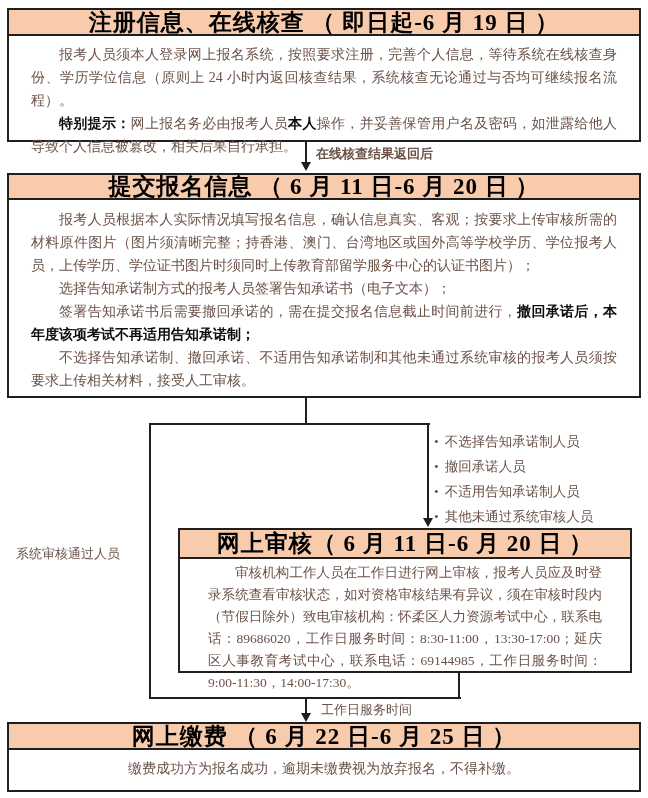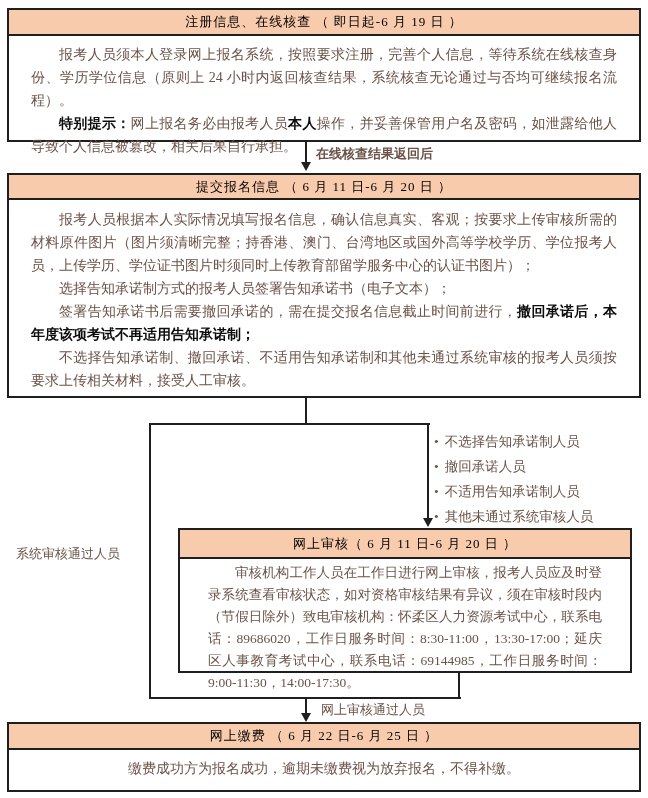--- a/index.html
+++ b/index.html
@@ -4,21 +4,21 @@
 <style>
   html,body{margin:0;padding:0;background:#ffffff;}
   #canvas{
     position:relative;width:648px;height:798px;background:#ffffff;overflow:hidden;
     font-family:"Liberation Serif","DejaVu Serif",serif;
   }
   .box{position:absolute;box-sizing:border-box;border:2px solid #1f1f1f;background:#ffffff;}
   .band{
     box-sizing:border-box;display:flex;align-items:center;justify-content:center;
     background:#F8CBAD;border-bottom:2px solid #1f1f1f;
-    font-weight:400;font-size:13px;color:#000;letter-spacing:1px;white-space:nowrap;
+    font-weight:700;font-size:23px;color:#000;letter-spacing:1px;white-space:nowrap;
   }
   .bd{color:#6A5248;text-align:justify;}
   .bd p{margin:0;text-indent:2em;}
   .bd b{color:#0d0d0d;}
   .box1{left:7px;top:8px;width:634px;height:134px;}
   .box1 .band{height:26px;}
   .box1 .bd{padding:7px 22px 0;font-size:14px;line-height:23px;}
   .box2{left:7px;top:173px;width:634px;height:225px;}
   .box2 .band{height:25px;}
   .box2 .bd{padding:8px 22px 0;font-size:14px;line-height:23px;}
@@ -96,21 +96,21 @@
     <div class="band">网上审核（ 6 月 11 日-6 月 20 日 ）</div>
     <div class="bd">
       <p><span>审核机构工作人员在工作日进行网上审核，报考人员应及时登录系统查看审核状态，如对资格审核结果有异议，须在审核时段内（节假日除外）致电审核机构：怀柔区人力资源考试中心，联系电话：89686020，工作日服务时间：8:30-11:00，13:30-17:00；延庆区人事教育考试中心，联系电话：69144985，工作日服务时间：9:00-11:30，14:00-17:30。</span></p>
     </div>
   </div>
 
   <div class="line l-v5"></div>
   <div class="line l-h2"></div>
   <div class="line l-v6"></div>
   <div class="ah ah3"></div>
-  <div class="lbl lbl2">网上审核通过人员</div>
+  <div class="lbl lbl2">工作日服务时间</div>
 
   <div class="box box4">
     <div class="band">网上缴费 （ 6 月 22 日-6 月 25 日 ）</div>
     <div class="bd">
       <p><span>缴费成功方为报名成功，逾期未缴费视为放弃报名，不得补缴。</span></p>
     </div>
   </div>
 
 </div>
 

